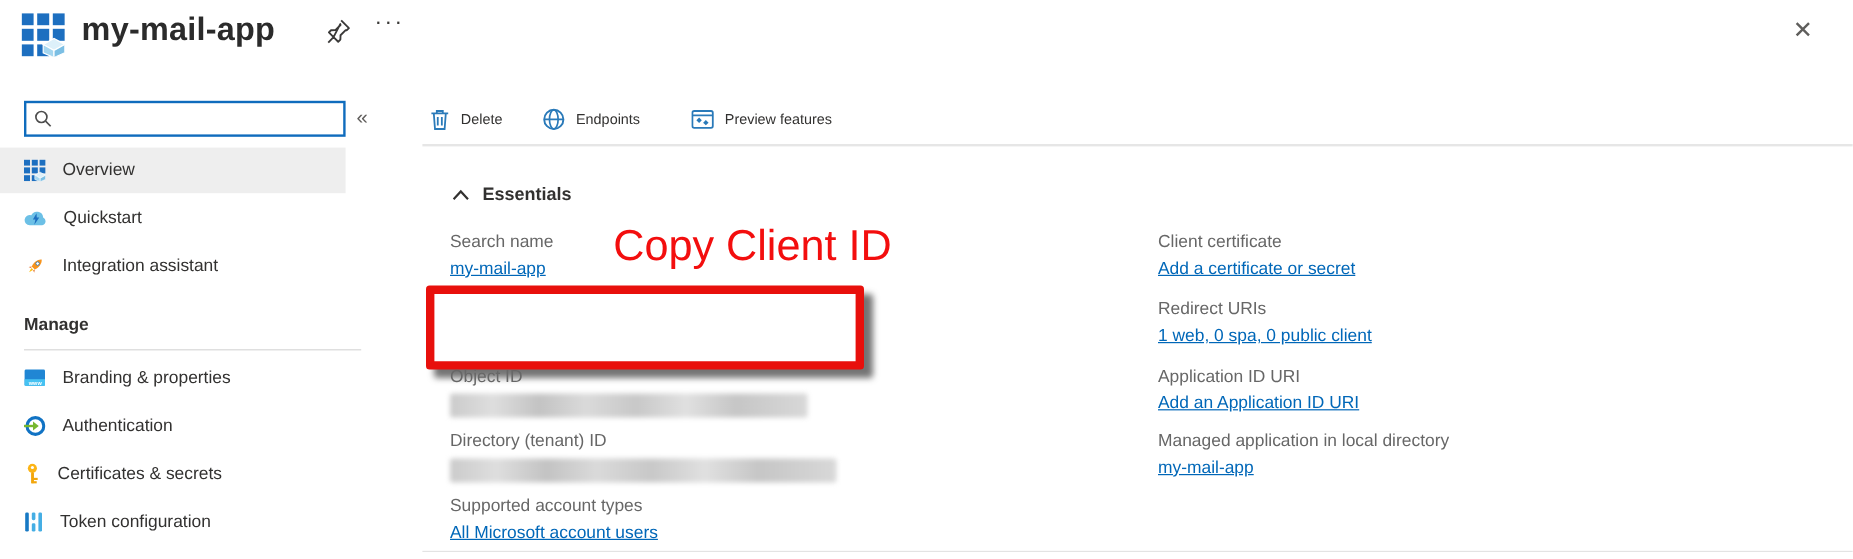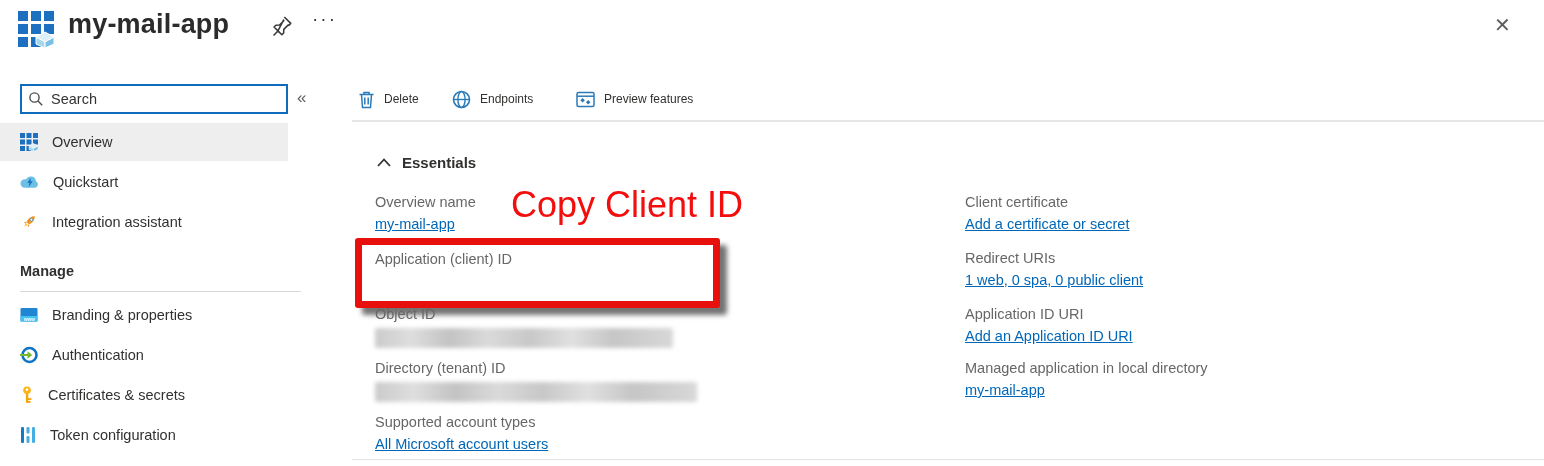--- a/index.html
+++ b/index.html
@@ -70,21 +70,20 @@
   </svg>
 </div>
 <div class="more-btn">···</div>
 <div class="close-btn">✕</div>
 
 <div class="search-box">
   <svg width="16" height="16" viewBox="0 0 16 16" style="margin-right:5px;">
     <circle cx="6.5" cy="6.5" r="4.6" fill="none" stroke="#4d4d4d" stroke-width="1.4"></circle>
     <line x1="10" y1="10" x2="14.2" y2="14.2" stroke="#4d4d4d" stroke-width="1.4"></line>
   </svg>
-  <input type="text" placeholder="Search" style="">
 </div>
 <div class="collapse-btn">«</div>
 
 <div class="nav-item selected" style="top:123px;">
   <svg width="18" height="18" viewBox="0 0 36 36">
     <g fill="#1d6fc0">
       <rect x="0" y="0" width="10" height="10"></rect>
         <rect x="13" y="0" width="10" height="10"></rect>
         <rect x="26" y="0" width="10" height="10"></rect>
       <rect x="0" y="13" width="10" height="10"></rect>
@@ -193,26 +192,25 @@
 <div class="essentials-header">
   <svg width="14" height="9" viewBox="0 0 14 9">
     <polyline points="1,8 7,1.5 13,8" fill="none" stroke="#323130" stroke-width="1.8"></polyline>
   </svg>
   <span class="t">Essentials</span>
 </div>
 
 <div class="annotation">Copy Client ID</div>
 
 <div class="field" style="left:375px;top:194px;">
-  <div class="f-label">Overview name</div>
+  <div class="f-label">Search name</div>
   <a class="f-link">my-mail-app</a>
 </div>
 
 <div class="highlight-box">
-  <div class="f-label">Application (client) ID</div>
 </div>
 
 <div class="field" style="left:375px;top:306px;">
   <div class="f-label">Object ID</div>
   <div class="redacted-bar" style="width:298px;"></div>
 </div>
 
 <div class="field" style="left:375px;top:360px;">
   <div class="f-label">Directory (tenant) ID</div>
   <div class="redacted-bar" style="width:322px;"></div>

